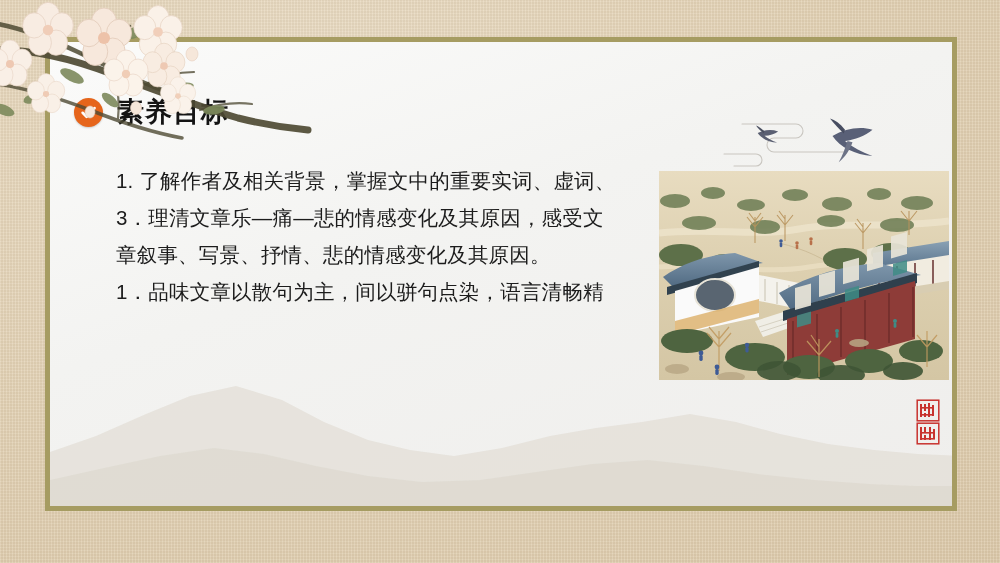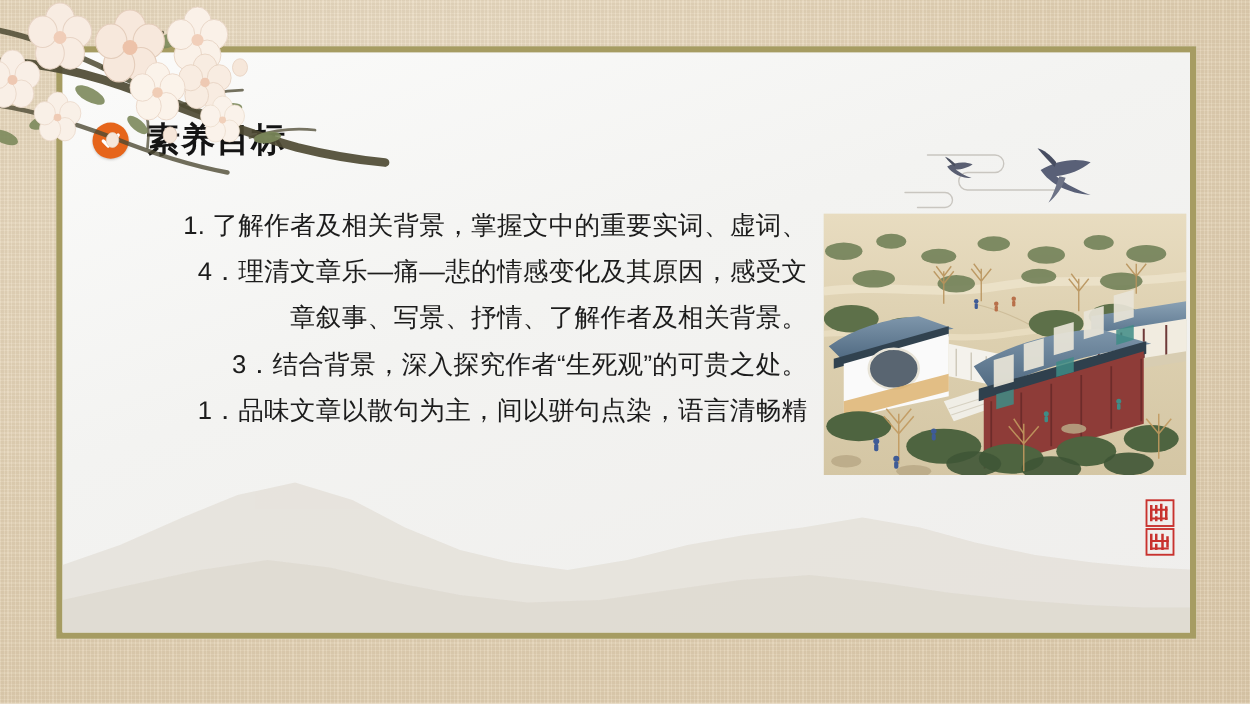--- a/index.html
+++ b/index.html
@@ -78,21 +78,20 @@
     position:absolute; left:66px; top:120px;
     width:530px;
     z-index:5;
   }
   .obj-line {
     font-size:20.5px;
     line-height:37px;
     color:#1c1c1c;
     white-space:nowrap;
     letter-spacing:.2px;
-    text-align:right;
   }
 
   
   #swallows {
     position:absolute; left:662px; top:68px;
     width:190px; height:62px;
     z-index:5; pointer-events:none;
   }
 
   
@@ -142,23 +141,22 @@
       <span class="check-badge">
         <svg width="19" height="19" viewBox="0 0 24 24" aria-hidden="true">
           <path d="M4.6 12.4 L9.6 17.4 L19.6 6.4" fill="none" stroke="#ffffff" stroke-width="3.4" stroke-linecap="round" stroke-linejoin="round"></path>
         </svg>
       </span>
       <span id="heading-title">素养目标</span>
     </div>
 
     <div id="objectives">
       <div class="obj-line">1. 了解作者及相关背景，掌握文中的重要实词、虚词、</div>
-      <div class="obj-line">4．理清文章乐—痛—悲的情感变化及其原因，感受文</div>
-      <div class="obj-line">章叙事、写景、抒情、了解作者及相关背景。</div>
-      <div class="obj-line">3．结合背景，深入探究作者“生死观”的可贵之处。</div>
+      <div class="obj-line">3．理清文章乐—痛—悲的情感变化及其原因，感受文</div>
+      <div class="obj-line">章叙事、写景、抒情、悲的情感变化及其原因。</div>
       <div class="obj-line">1．品味文章以散句为主，间以骈句点染，语言清畅精</div>
     </div>
 
     <svg id="swallows" viewBox="0 0 190 62">
       <g fill="none" stroke="#c9c6c0" stroke-width="1.1" stroke-linecap="round">
         <path d="M30 14 H84 a7 7 0 0 1 0 14 H62 a7 7 0 0 0 0 14 H132"></path>
         <path d="M12 44 H44 a6 6 0 0 1 0 12 H22"></path>
       </g>
 
       <g transform="translate(44,18) scale(.85)">

